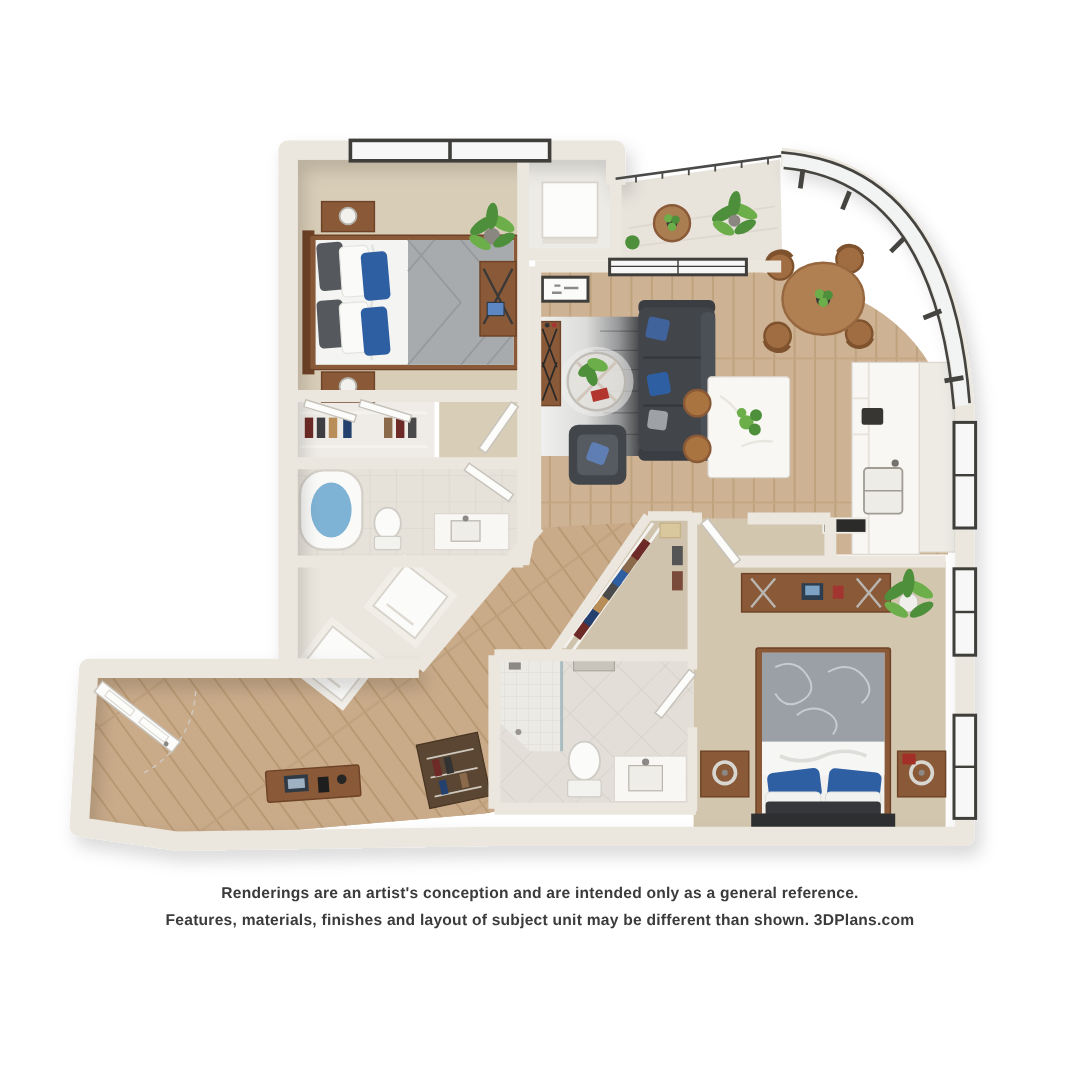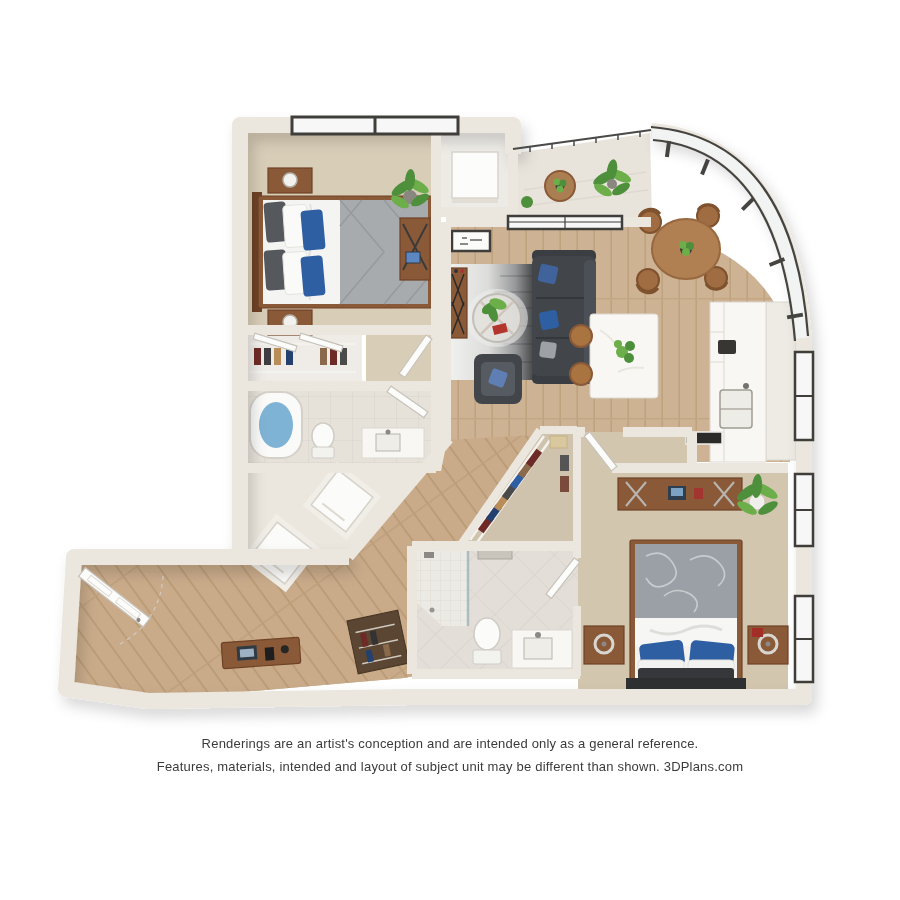--- a/index.html
+++ b/index.html
@@ -1,17 +1,17 @@
 <!DOCTYPE html>
 <html style="--wall: #ebe7de; --wallEdge: #d9d3c7; --carpet: #d8cdb7; --carpet2: #d2c6af; --wood: #cdb294; --woodLine: #bfa37e; --tile: #e6e2da; --tileLine: #d8d3ca; --glass: #f6f7f6; --frame: #3f3e3b; --furnWood: #8a5a38; --furnWoodDark: #6e4226; --sofa: #42464b; --blue: #2e5fa3; --plant: #4e8f3c; --plantL: #6cae49; --white: #fbfbfa; --marble: #f8f7f4; --water: #7fb3d5; --rugDark: #2c2d2f;"><head>
 <meta charset="utf-8">
 <style>
   html,body{margin:0;padding:0;background:#ffffff;}
   body{width:900px;height:900px;font-family:"Liberation Sans",sans-serif;}
-  .stage{position:relative;width:900px;height:835px;background:#fff;overflow:hidden;}
+  .stage{position:relative;width:900px;height:835px;background:#fff;overflow:hidden;font-weight:bold;}
   .stage svg{position:absolute;left:0;top:0;}
   .disclaimer{position:absolute;left:0;top:733px;width:100%;text-align:center;
     font-size:13px;color:#3b3b3b;line-height:1.75;letter-spacing:.2px;}
   
   .wo{fill:none;stroke:var(--wall);stroke-width:16;stroke-linejoin:round;}
   .wi{fill:none;stroke:var(--wall);stroke-width:10;stroke-linejoin:round;}
   .wi8{fill:none;stroke:var(--wall);stroke-width:8;}
   .wmass{fill:var(--wall);}
   .c1{fill:var(--carpet);} .c2{fill:var(--carpet2);}
   .fw{fill:var(--furnWood);stroke:var(--furnWoodDark);stroke-width:1.2;}
@@ -446,15 +446,15 @@
           <rect x="0" y="-3.5" width="44" height="7" class="leaf"></rect>
         </g>
     <g transform="translate(577,560) rotate(128)">
           <rect x="0" y="-3.5" width="46" height="7" class="leaf"></rect>
         </g>
   </g>
 </svg>
 
 <div class="disclaimer">
   <div>Renderings are an artist's conception and are intended only as a general reference.</div>
-  <div>Features, materials, intended and layout of subject unit may be different than shown. 3DPlans.com</div>
+  <div>Features, materials, finishes and layout of subject unit may be different than shown. 3DPlans.com</div>
 </div>
 </div>
 
 </body></html>

